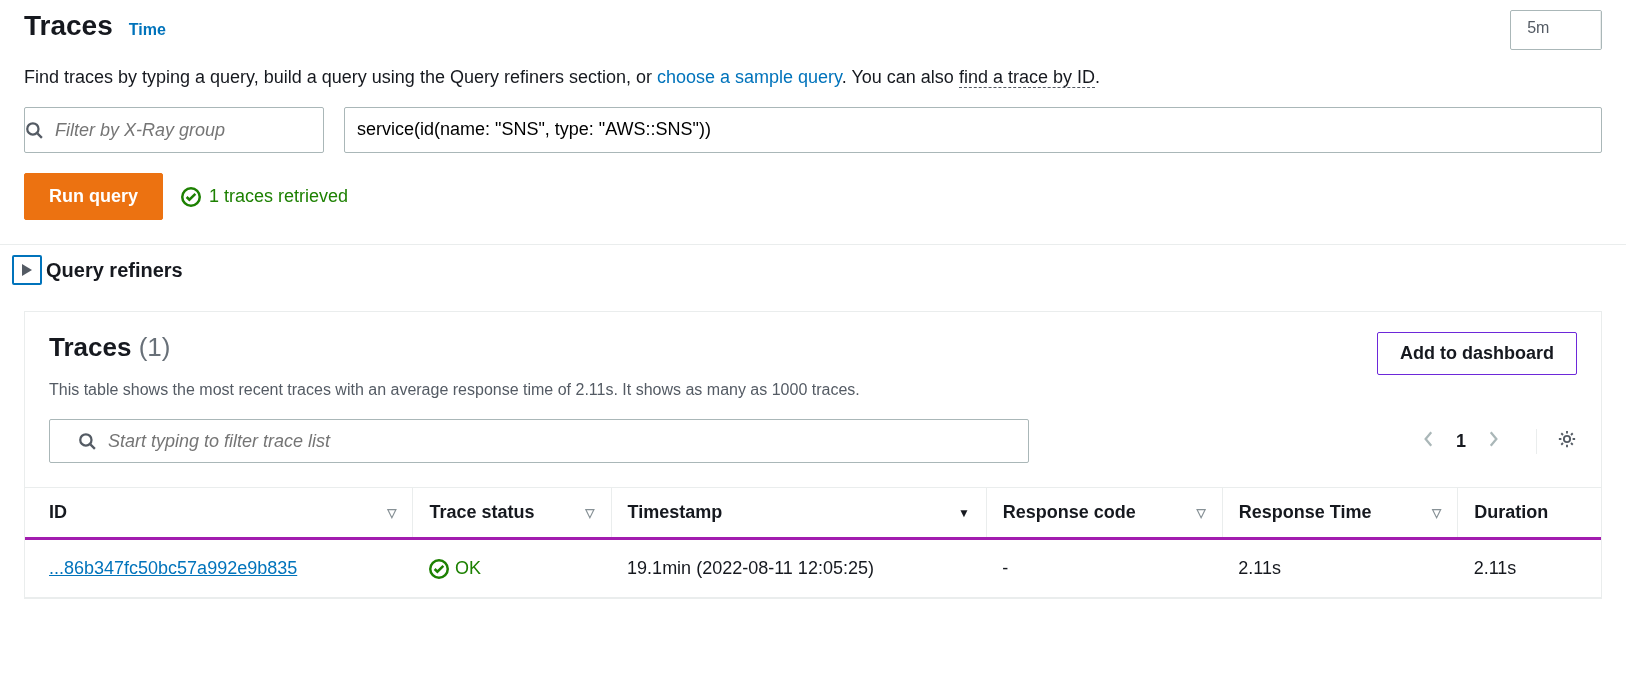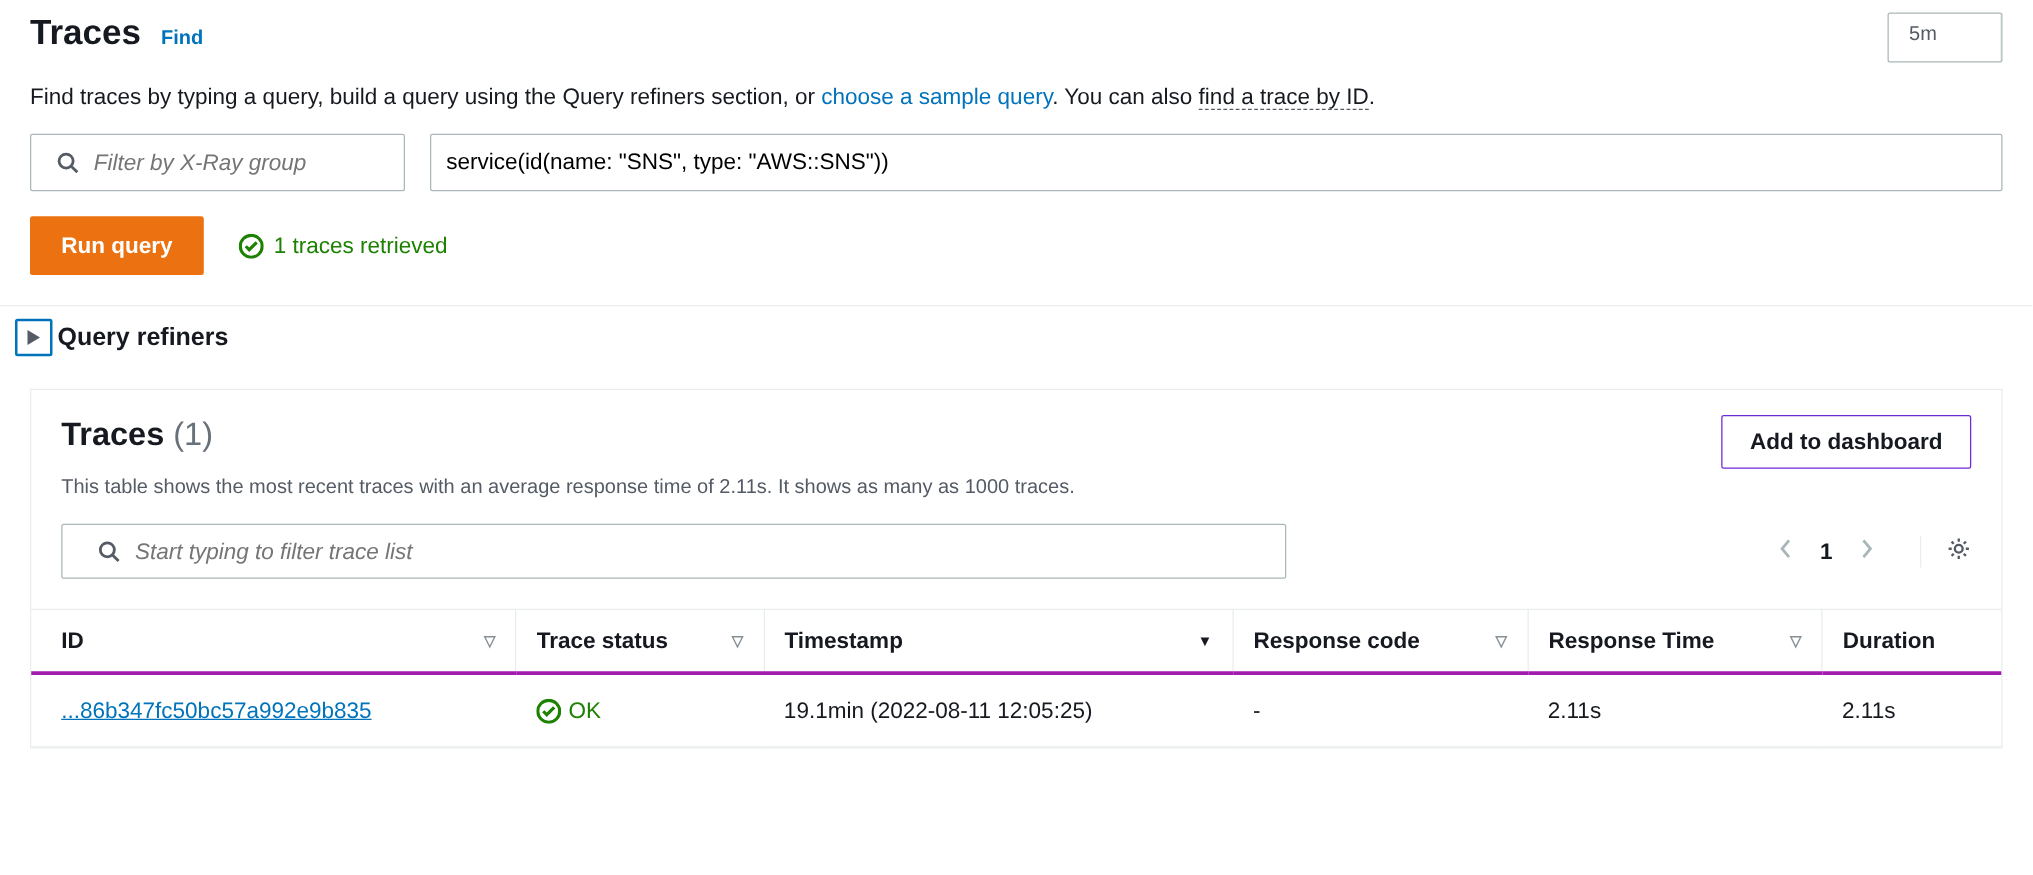--- a/index.html
+++ b/index.html
@@ -75,21 +75,21 @@
     padding: 16px 24px 0 24px;
     align-items: stretch;
   }
   .group-filter {
     display: flex;
     align-items: center;
     border: 1px solid #aab7b8;
     border-radius: 2px;
     height: 46px;
     width: 300px;
-    padding: 0 20px;
+    padding: 0 0;
     gap: 10px;
   }
   .group-filter input {
     border: none;
     outline: none;
     font-size: 18px;
     font-style: italic;
     color: #687078;
     width: 100%;
     background: transparent;
@@ -107,21 +107,21 @@
     position: relative;
   }
   .query-input::after {
     content: "";
   }
 
   
   .run-row {
     display: flex;
     align-items: center;
-    gap: 28px;
+    gap: 18px;
     padding: 20px 24px 24px 24px;
   }
   .run-btn {
     background: #ec7211;
     color: #fff;
     border: 1px solid #ec7211;
     border-radius: 2px;
     font-size: 18px;
     font-weight: 700;
     padding: 12px 24px;
@@ -279,21 +279,21 @@
   .svg-icon { flex: 0 0 auto; }
 </style>
 </head>
 <body>
 
 <div class="container">
 
   <div class="header-row">
     <div class="title-block">
       <span class="page-title">Traces</span>
-      <span class="info-link">Find</span>
+      <span class="info-link">Time</span>
     </div>
     <div class="time-range">
       <div class="time-option">5m</div>
       <div class="time-option">15m</div>
       <div class="time-option selected">30m</div>
       <div class="time-option">1h</div>
       <div class="time-option">3h</div>
       <div class="time-option">6h</div>
       <div class="time-option custom">
         <span>Start</span>

